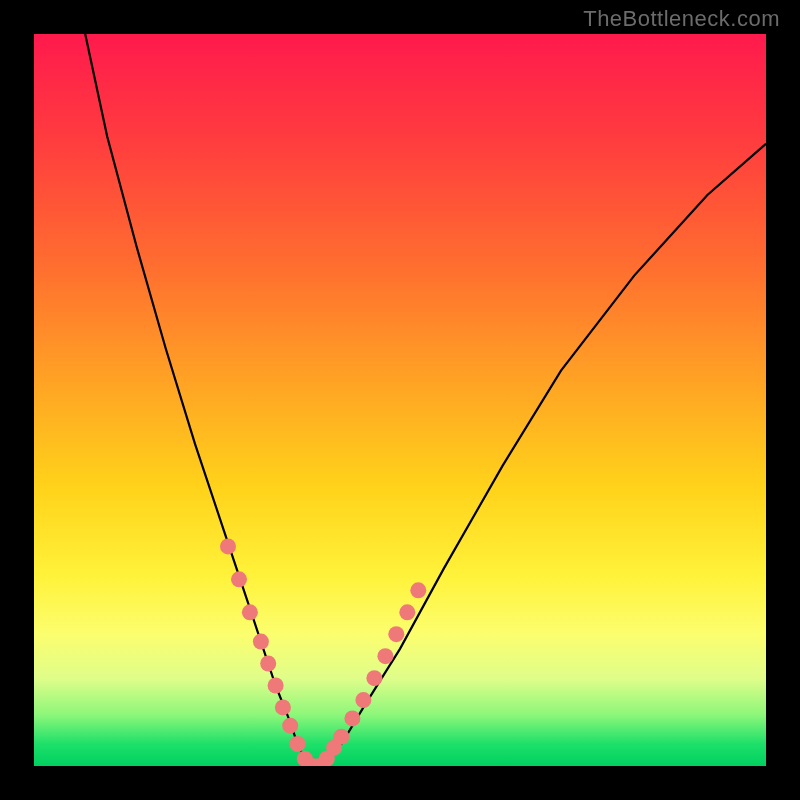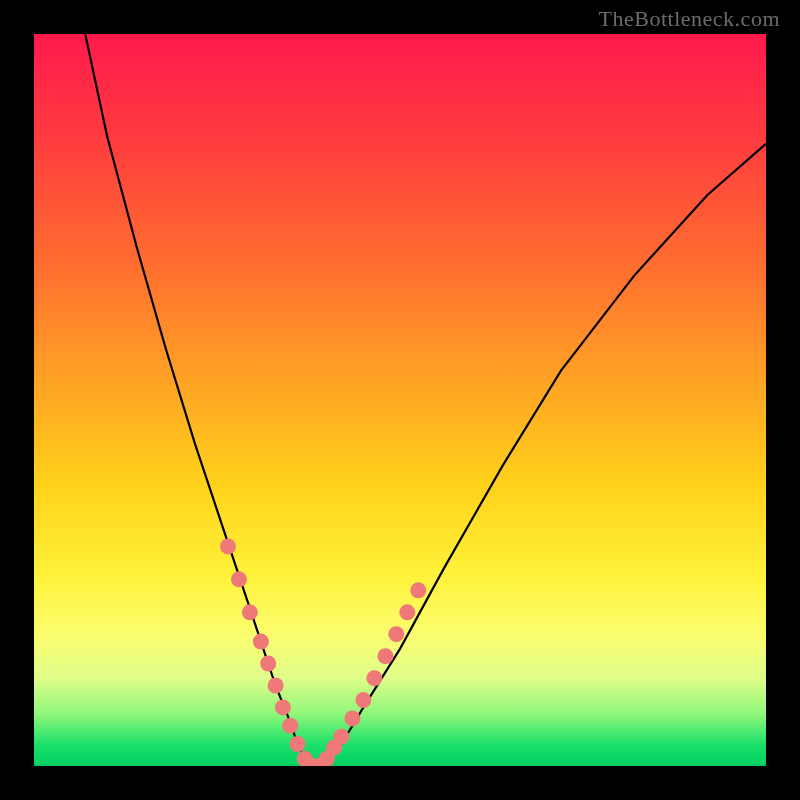--- a/index.html
+++ b/index.html
@@ -46,21 +46,20 @@
     width: 732px;
     height: 732px;
   }
   .watermark {
     position: absolute;
     top: 6px;
     right: 20px;
     color: #6b6b6b;
     font-size: 22px;
     letter-spacing: 0.5px;
-    font-family: Liberation Serif, serif;
   }
 </style>
 </head>
 <body>
 
 <div class="outer">
 
   <div class="watermark">TheBottleneck.com</div>
 
   <div class="plot-area">

